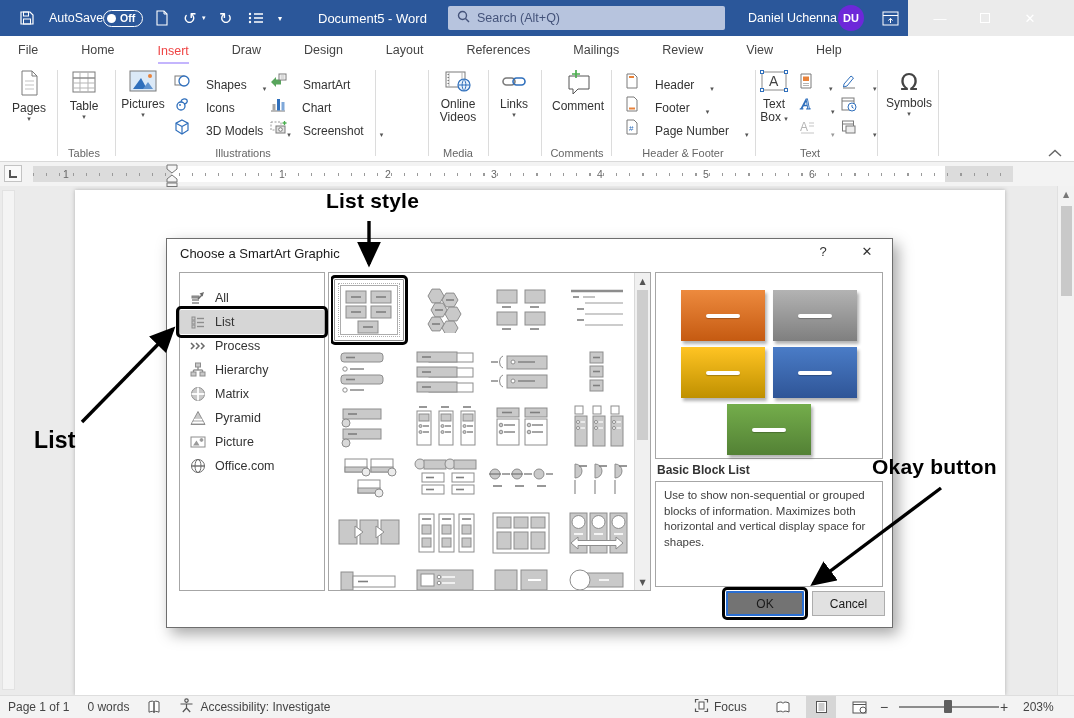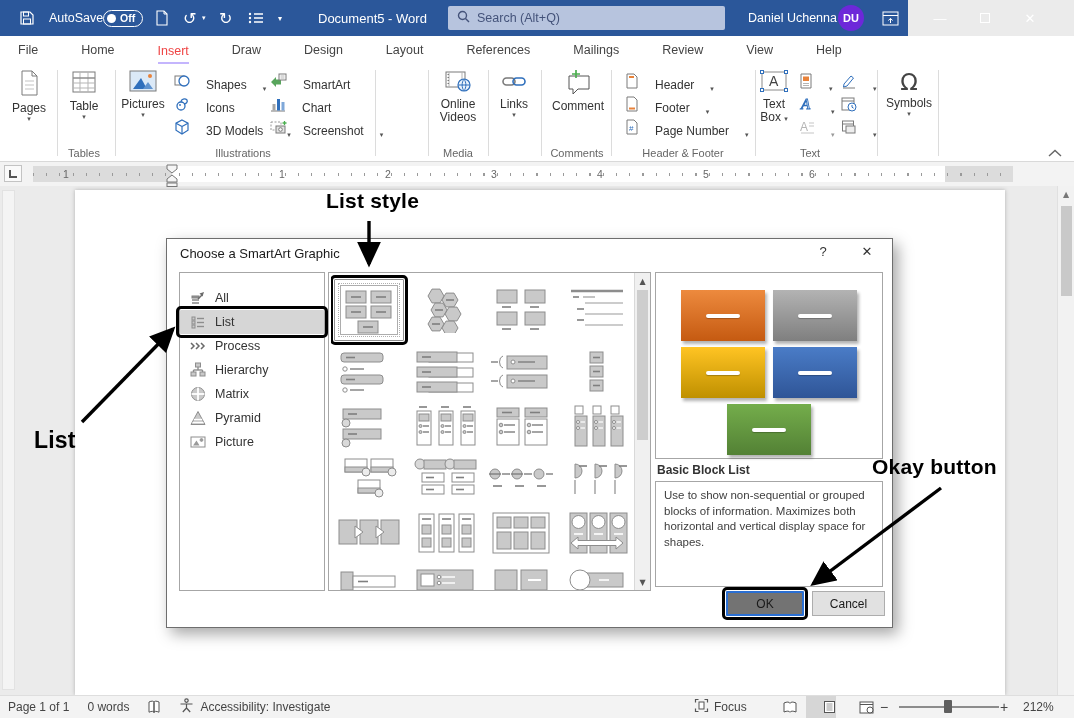--- a/index.html
+++ b/index.html
@@ -46,21 +46,21 @@
   
   .docarea{position:absolute;left:0;top:186px;width:1074px;height:509px;background:#ebebeb;z-index:1}
   .page{position:absolute;left:75px;top:4px;width:930px;height:505px;background:#fff;box-shadow:0 0 4px rgba(0,0,0,.25)}
   .vruler{position:absolute;left:2px;top:4px;width:13px;height:500px;background:#f4f4f4;border:1px solid #e2e2e2}
   .vscroll{position:absolute;left:1057px;top:0;width:17px;height:509px;background:#f2f2f2;border-left:1px solid #e0e0e0}
   .vthumb{position:absolute;left:3px;top:20px;width:11px;height:90px;background:#c9c9c9}
 
   
   .statusbar{position:absolute;left:0;top:695px;width:1074px;height:23px;background:#f3f3f3;border-top:1px solid #dedede;display:flex;align-items:center;padding-left:8px;gap:18px;font-size:12px;color:#444;z-index:5}
   .sb-item{display:flex;align-items:center;gap:6px;white-space:nowrap}
-  .sbr{position:absolute;top:0;height:22px;display:flex;align-items:center;justify-content:flex-end}
+  .sbr{position:absolute;top:0;height:22px;display:flex;align-items:center;justify-content:center}
   .viewbtn{width:30px}
   .viewbtn.active{background:#d6d6d6}
   .ztrack{position:absolute;left:899px;top:10px;width:100px;height:2px;background:#8c8c8c}
   .zhandle{position:absolute;left:944px;top:4px;width:8px;height:13px;background:#5f5f5f;border-radius:1px}
 
   
   .dialog{position:absolute;left:166px;top:238px;width:727px;height:390px;background:#fff;border:1px solid #6e6e6e;box-shadow:5px 6px 14px rgba(0,0,0,.35);z-index:20}
   .dlg-title{position:absolute;left:13px;top:7px;font-size:13px;color:#1a1a1a}
   .dlg-x{position:absolute;top:5px;display:flex;align-items:center;justify-content:center;color:#333;font-size:13px}
   .panel{position:absolute;border:1px solid #a6a6a6;background:#fff}
@@ -502,20 +502,30 @@
       </div>
       <div class="citem">
         <span class="cicon">
           <svg width="16" height="16" viewBox="0 0 16 16">
             <rect x="1" y="3" width="14" height="10" rx="0" fill="#fff" stroke="#8d8d8d" stroke-width="1"></rect>
             <polygon points="3,11.5 6.5,6.5 9.5,11.5" fill="#9a9a9a"></polygon>
             <circle cx="11.5" cy="6" r="1.4" fill="#9a9a9a" stroke="#9a9a9a" stroke-width="1"></circle>
           </svg>
         </span>
         <span>Picture</span>
+      </div>
+      <div class="citem">
+        <span class="cicon">
+          <svg width="16" height="16" viewBox="0 0 16 16">
+            <circle cx="8" cy="8" r="6.5" fill="none" stroke="#6a6a6a" stroke-width="1"></circle>
+            <ellipse cx="8" cy="8" rx="3" ry="6.5" fill="none" stroke="#6a6a6a"></ellipse>
+            <line x1="1.5" y1="8" x2="14.5" y2="8" stroke="#6a6a6a" stroke-width="1.4"></line>
+          </svg>
+        </span>
+        <span>Office.com</span>
       </div>
     </div>
 
   <div class="panel" style="left:161px;top:33px;width:323px;height:319px">
     <div class="ggrid">
         <div class="gcell">
           <div class="tile-sel ann">
             <div class="tile-dotted">
               <svg width="58" height="50" viewBox="0 0 58 50">
                 <rect x="0.5" y="0.5" width="57" height="49" rx="0" fill="#fff" stroke="#adadad" stroke-width="1"></rect>
@@ -901,21 +911,21 @@
       <svg width="15" height="13" viewBox="0 0 15 13">
         <rect x="1" y="1" width="13" height="11" fill="#fff" stroke="#555"></rect>
         <path d="M1 3.5h13" stroke="#555"></path>
         <circle cx="11" cy="9" r="3" fill="#fff" stroke="#555"></circle>
       </svg>
     </span>
   <span class="sbr" style="left:880px;font-size:14px;color:#444">−</span>
   <span class="ztrack"></span>
   <span class="zhandle"></span>
   <span class="sbr" style="left:1000px;font-size:14px;color:#444">+</span>
-  <span class="sbr" style="left:1023px">212%</span>
+  <span class="sbr" style="left:1023px">203%</span>
 </div>
 
 <div class="annlabel" style="left:326px;top:189px;font-size:21px">List style</div>
 <div class="annlabel" style="left:34px;top:427px;font-size:23px">List</div>
 <div class="annlabel" style="left:872px;top:455px;font-size:21px">Okay button</div>
 <svg class="annsvg">
   <defs>
       <marker id="ah" markerWidth="9" markerHeight="9" refX="6.5" refY="3.5" orient="auto">
         <path d="M0 0L7.5 3.5L0 7z" fill="#000"></path>
       </marker>

